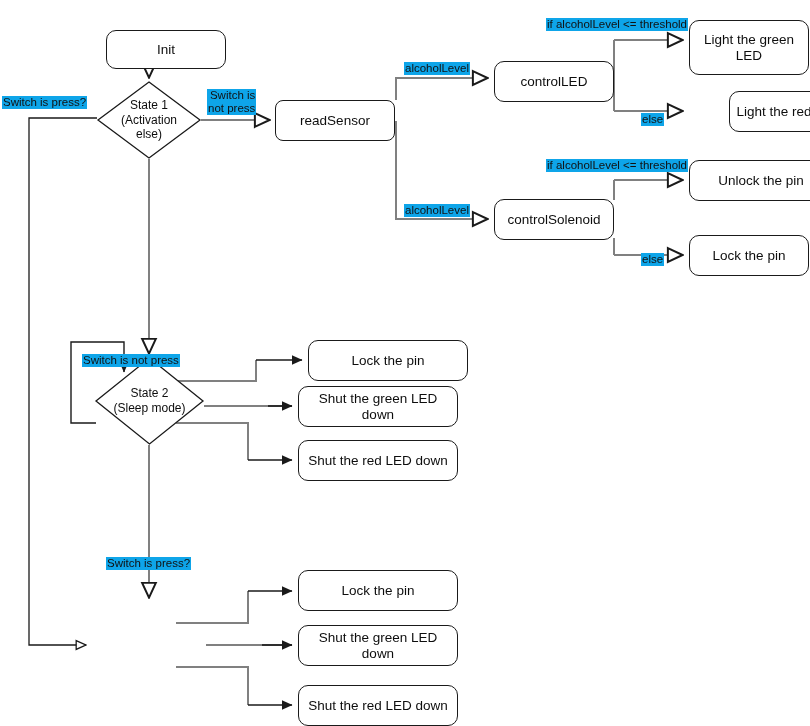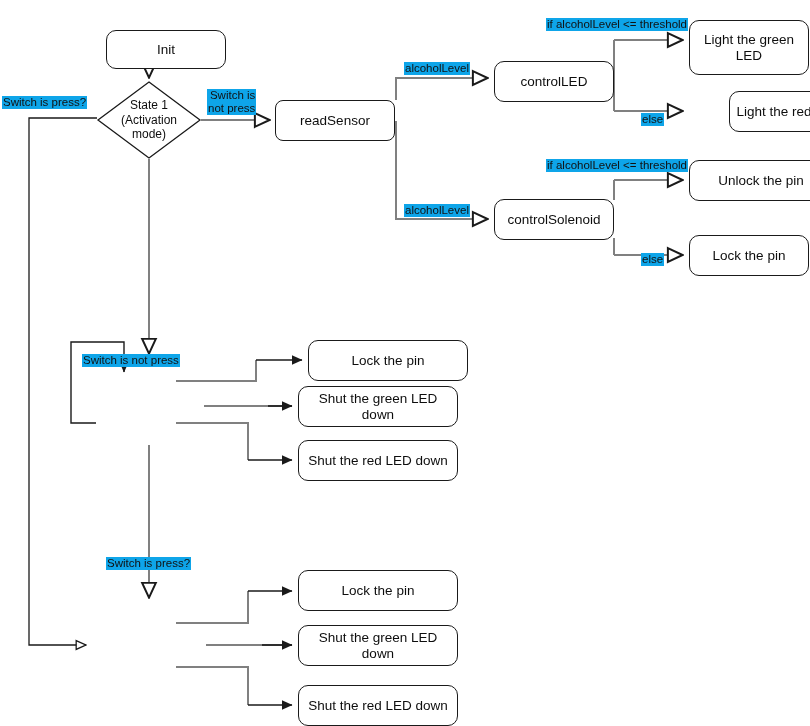--- a/index.html
+++ b/index.html
@@ -155,21 +155,21 @@
     <span>Init</span>
   </div>
 
   <div class="diamond-wrap" style="left:97px; top:81px; width:104px; height:78px;">
     <svg class="diamond-svg" width="104" height="78" viewBox="0 0 104 78">
       <polygon points="52,1 103,39 52,77 1,39" fill="#ffffff" stroke="#1a1a1a" stroke-width="1.3"></polygon>
     </svg>
     <div class="diamond-label">
       <span>State 1</span>
       <span>(Activation</span>
-      <span>mode)</span>
+      <span>else)</span>
     </div>
   </div>
 
   <div class="node rbox" style="left:275px; top:100px; width:120px; height:41px;border-radius:8px;">
     <span>readSensor</span>
   </div>
 
   <div class="node rbox" style="left:494px; top:199px; width:120px; height:41px;">
     <span>controlSolenoid</span>
   </div>
@@ -187,20 +187,29 @@
   </div>
 
   <div class="node rbox" style="left:689px; top:160px; width:144px; height:41px;">
     <span>Unlock the pin</span>
   </div>
 
   <div class="node rbox" style="left:689px; top:235px; width:120px; height:41px;">
     <span>Lock the pin</span>
   </div>
 
+  <div class="diamond-wrap" style="left:95px; top:357px; width:109px; height:88px;">
+    <svg class="diamond-svg" width="109" height="88" viewBox="0 0 109 88">
+      <polygon points="54.5,1 108,44 54.5,87 1,44" fill="#ffffff" stroke="#1a1a1a" stroke-width="1.3"></polygon>
+    </svg>
+    <div class="diamond-label">
+      <span>State 2</span>
+      <span>(Sleep mode)</span>
+    </div>
+  </div>
 
   <div class="node rbox" style="left:308px; top:340px; width:160px; height:41px;">
     <span>Lock the pin</span>
   </div>
 
   <div class="node rbox" style="left:298px; top:386px; width:160px; height:41px;">
     <span>Shut the green LED down</span>
   </div>
 
   <div class="node rbox" style="left:298px; top:440px; width:160px; height:41px;">

